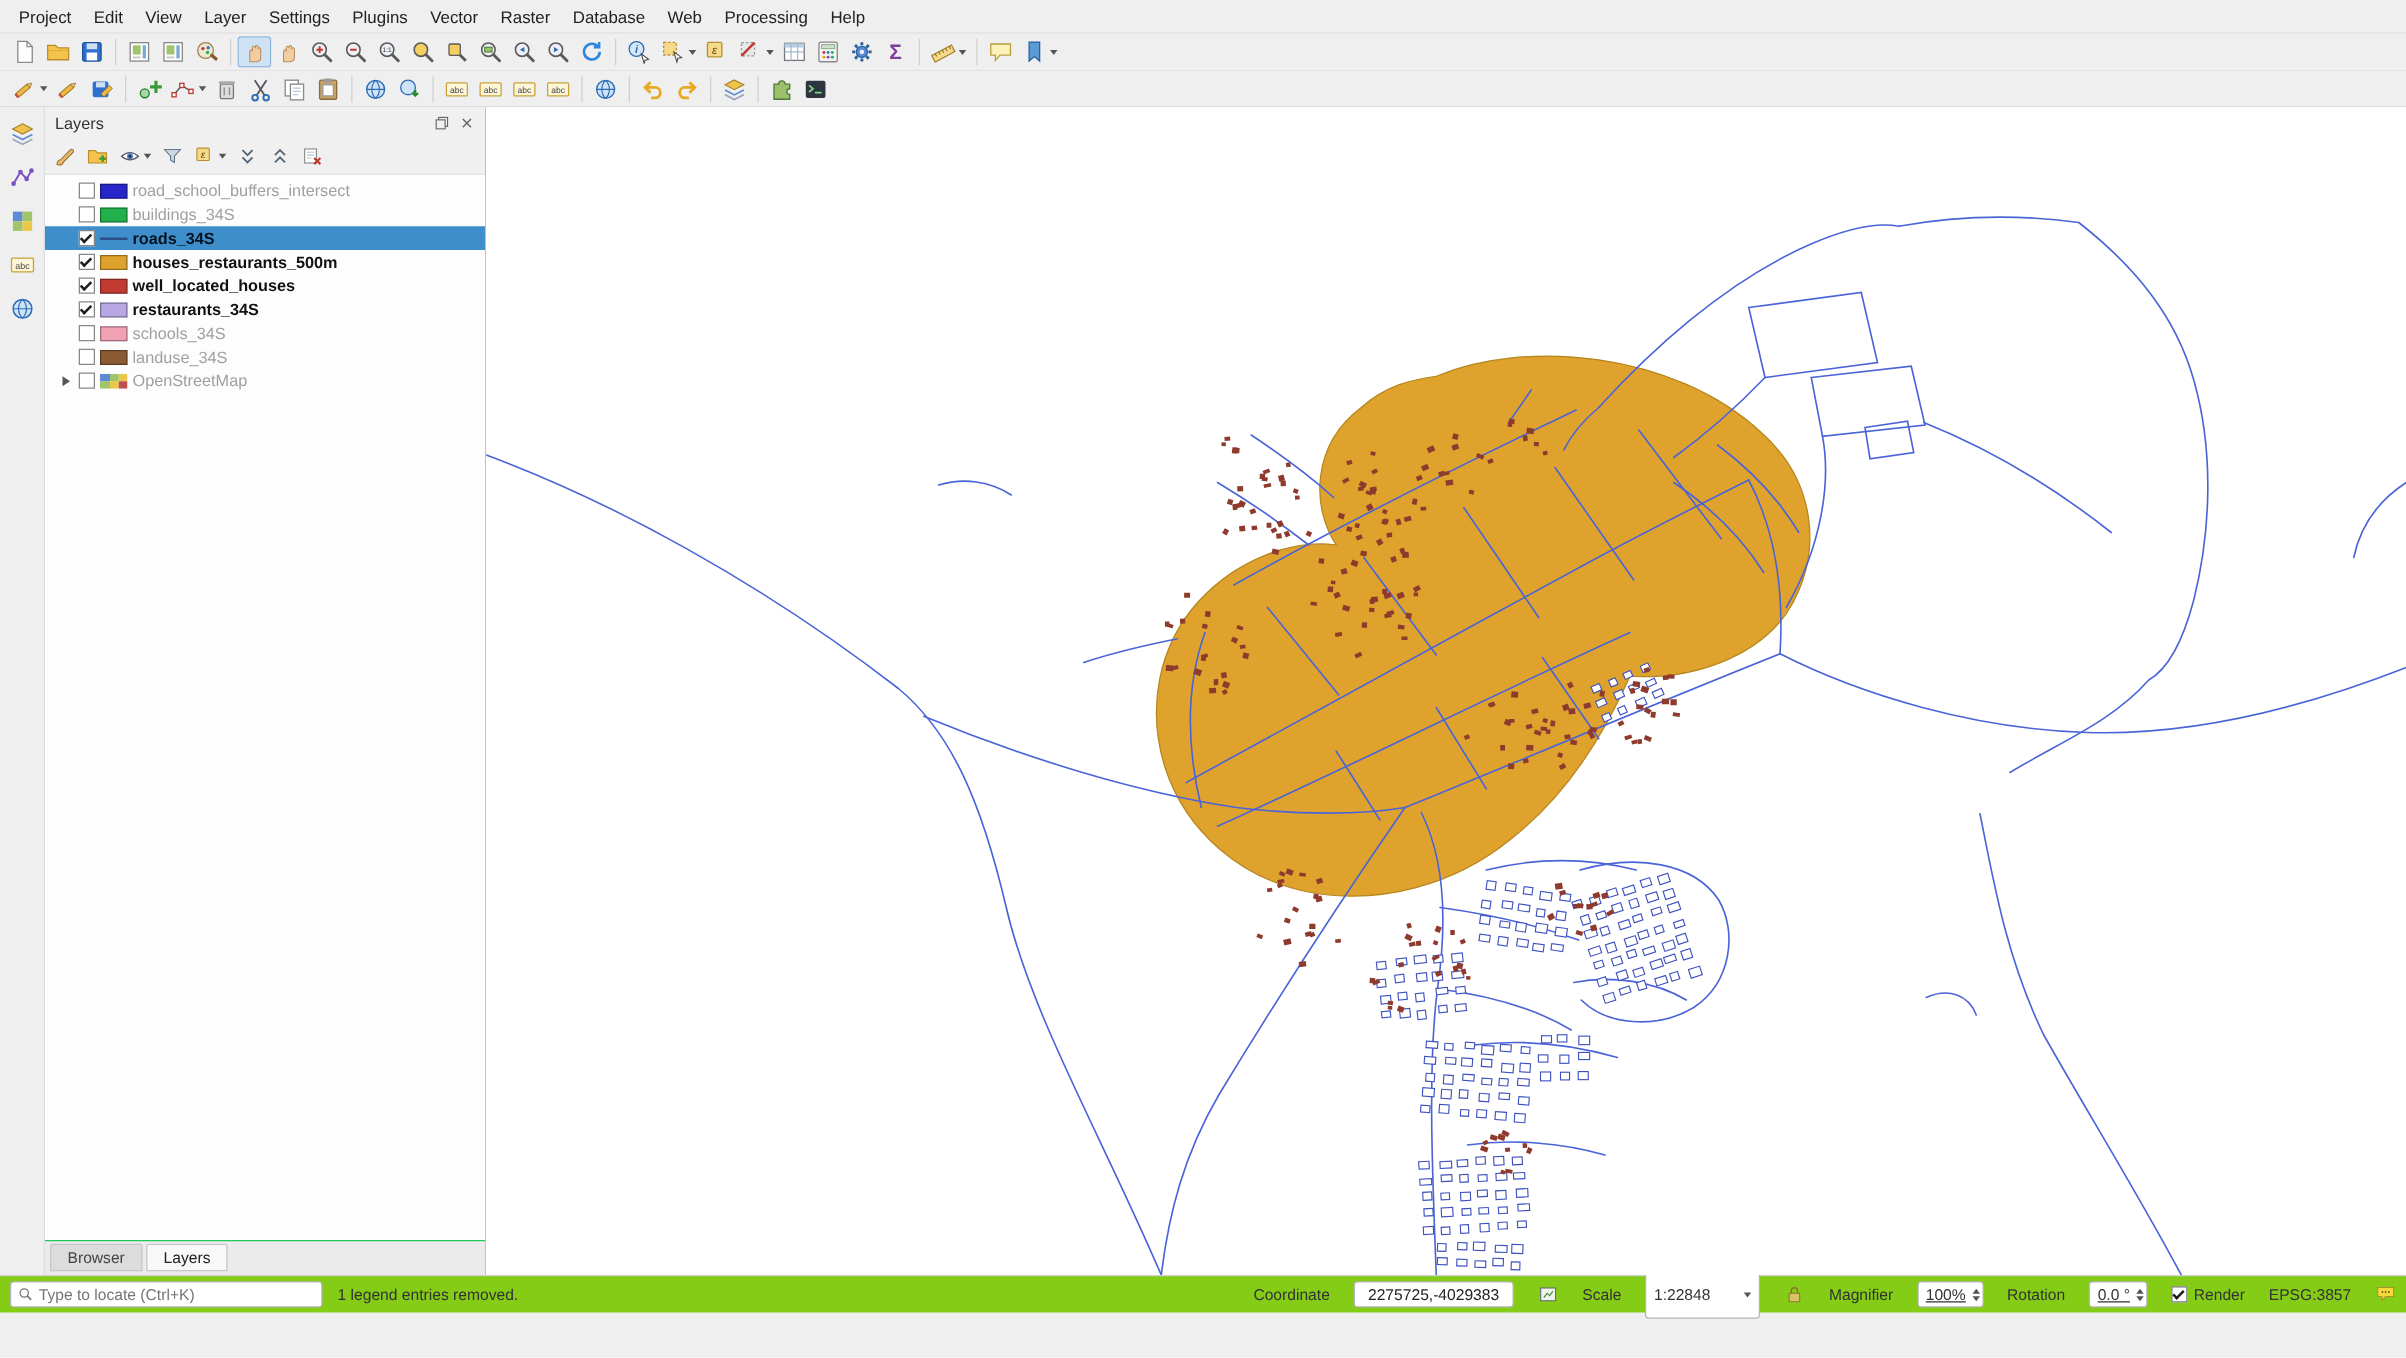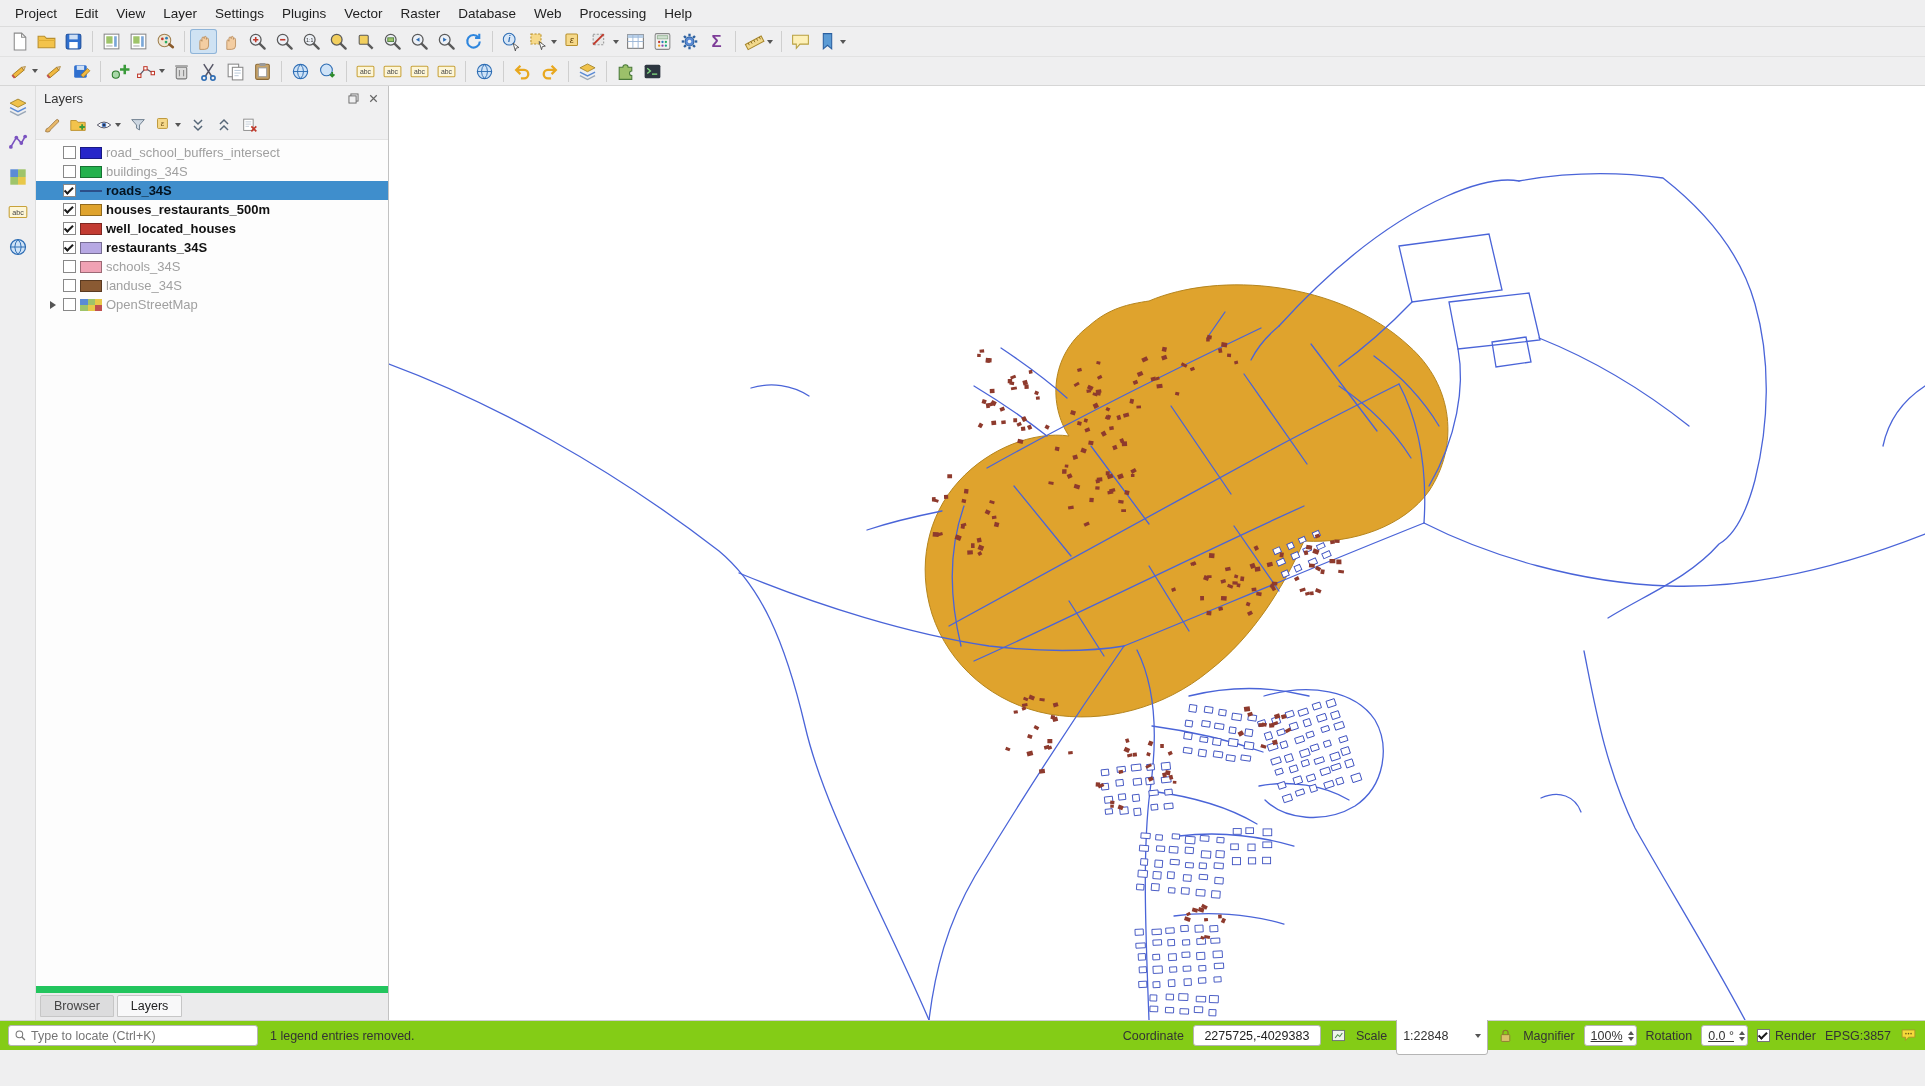--- a/index.html
+++ b/index.html
@@ -42,34 +42,34 @@
   .layer-row.selected{background:#3f8ecc;}
   .expander{width:13px;display:flex;justify-content:center;}
   .expander.has::after{content:"";width:0;height:0;border-left:6px solid #555;border-top:4px solid transparent;border-bottom:4px solid transparent;}
   .lcheck{width:13px;height:13px;background:#fff;border:1px solid #888;display:flex;align-items:center;justify-content:center;flex:0 0 auto;}
   .lcheck.on::after{content:"";width:7px;height:3px;border-left:2px solid #1c1c1c;border-bottom:2px solid #1c1c1c;transform:rotate(-45deg) translate(0,-1px);}
   .swatch{width:22px;height:12px;display:flex;align-items:center;flex:0 0 auto;}
   .swline{width:100%;height:2px;}
   .llabel{white-space:nowrap;color:#a0a0a0;}
   .llabel.on{color:#111;font-weight:bold;}
   .llabel.sel{color:#03121f;font-weight:bold;}
-  .panel-tabs{display:flex;gap:3px;padding:2px 8px 3px 4px;background:#ebebec;border-top:7px solid #22c55e;}
+  .panel-tabs{display:flex;gap:3px;padding:2px 8px 3px 4px;background:#ebebec;border-top:1px solid #22c55e;}
   .ptab{padding:3px 13px;font-size:12.5px;background:#dcdcdd;border:1px solid #c6c6c6;border-radius:2px 2px 0 0;color:#444;}
   .ptab.active{background:#f8f8f9;color:#222;}
 
   .map-canvas{flex:1;position:relative;background:#fff;}
   .map-canvas svg{width:100%;height:100%;display:block;}
 
   
   .statusbar{height:30px;display:flex;align-items:center;gap:8px;padding:0 8px;background:#84cc16;border-top:1px solid #cfcfcf;font-size:12.5px;color:#333;}
   .locate{width:250px;height:21px;background:#fff;border:1px solid #b5b5b5;border-radius:3px;display:flex;align-items:center;padding:0 5px;gap:4px;}
   .locate svg{width:13px;height:13px;flex:0 0 auto;}
   .locate input{border:none;outline:none;width:100%;font-size:12.5px;color:#444;font-family:inherit;}
   .sb-msg{color:#333;margin-left:4px;}
-  .sb-right{margin-left:auto;display:flex;align-items:center;gap:9px;}
+  .sb-right{margin-left:auto;display:flex;align-items:center;gap:19px;}
   .sb-label{color:#333;}
   .sb-input{height:21px;background:#fff;border:1px solid #b5b5b5;border-radius:3px;padding:0 6px;font-size:12.5px;color:#222;text-align:center;font-family:inherit;}
   .coord{width:128px;}
   .sb-combo{height:39px;background:#fff;border:1px solid #b5b5b5;border-radius:3px;display:flex;align-items:center;gap:6px;padding:0 6px;min-width:92px;justify-content:space-between;}
   .cmb-arrow{width:0;height:0;border-left:3.5px solid transparent;border-right:3.5px solid transparent;border-top:4.5px solid #555;}
   .sb-spin{height:21px;background:#fff;border:1px solid #b5b5b5;border-radius:3px;display:flex;align-items:center;padding:0 2px 0 6px;gap:5px;text-decoration:underline;}
   .spin-arrows{display:flex;flex-direction:column;gap:2px;}
   .spin-arrows .up{width:0;height:0;border-left:3.5px solid transparent;border-right:3.5px solid transparent;border-bottom:4px solid #555;}
   .spin-arrows .down{width:0;height:0;border-left:3.5px solid transparent;border-right:3.5px solid transparent;border-top:4px solid #555;}
   .sb-render{display:flex;align-items:center;gap:5px;}

